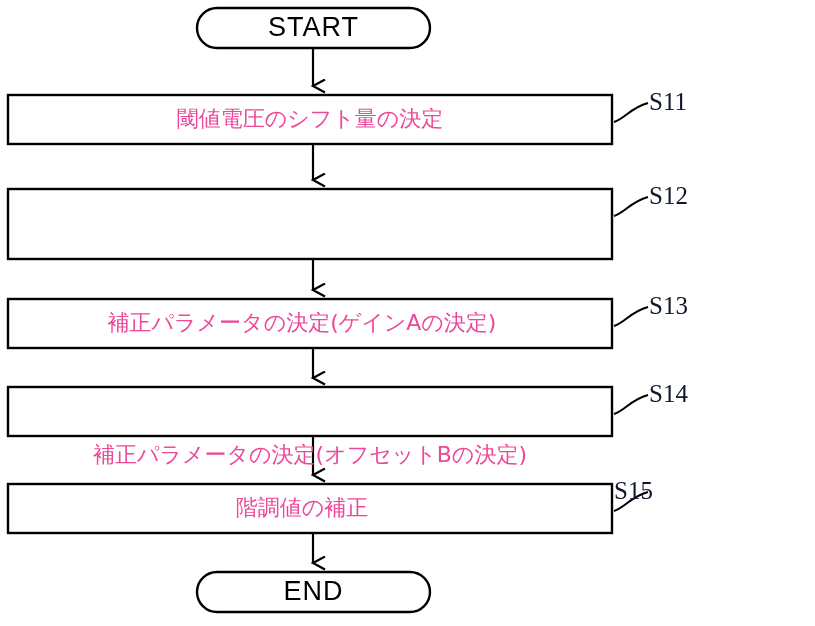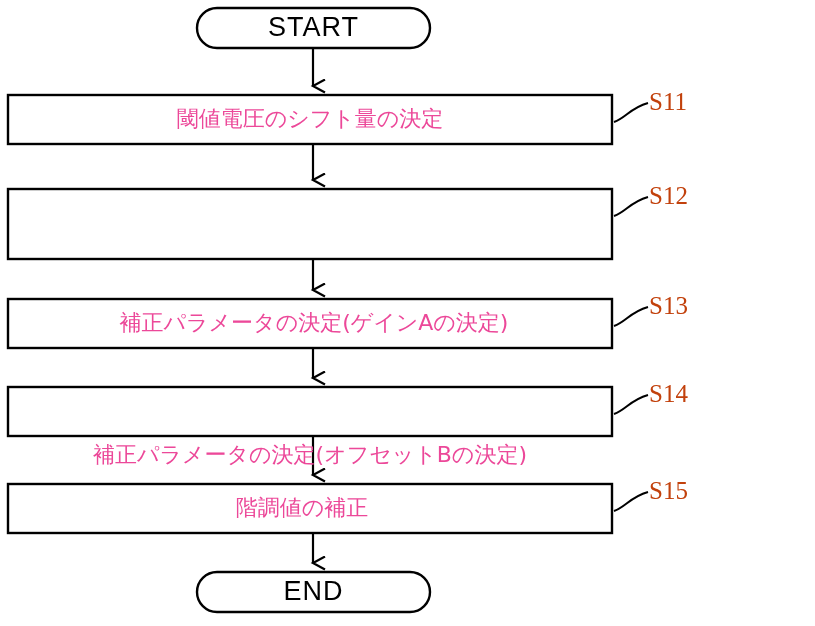--- a/index.html
+++ b/index.html
@@ -44,21 +44,21 @@
   }
   .process-label {
     font-family: "DejaVu Sans", "Liberation Sans", sans-serif;
     font-size: 22px;
     color: #ec4899;
   }
   .step-label {
     position: absolute;
     font-family: "Liberation Serif", "DejaVu Serif", serif;
     font-size: 25px;
-    color: #c2410c;
+    color: #0f172a;
     letter-spacing: 0px;
     white-space: nowrap;
   }
 </style>
 </head>
 <body>
 
 <div id="canvas">
 
   <svg class="layer" viewBox="0 0 815 626">
@@ -94,31 +94,31 @@
     <path d="M614,326 C626,322 630,312 648,307" fill="none" stroke="#000000" stroke-width="2"></path>
     <path d="M614,414 C626,410 630,400 648,395" fill="none" stroke="#000000" stroke-width="2"></path>
     <path d="M614,511 C626,507 630,497 648,492" fill="none" stroke="#000000" stroke-width="2"></path>
   </svg>
 
   <div class="node-text terminal-label" style="left:197px; top:8px; width:233px; height:40px;">START</div>
 
   <div class="node-text process-label" style="left:8px; top:95px; width:604px; height:49px;">閾値電圧のシフト量の決定</div>
 
 
-  <div class="node-text process-label" style="left:12px; top:299px; width:604px; height:49px;">補正パラメータの決定(ゲインAの決定)</div>
+  <div class="node-text process-label" style="left:0; top:299px; width:604px; height:49px;">補正パラメータの決定(ゲインAの決定)</div>
 
   <div class="node-text process-label" style="left:8px; top:387px; width:604px; height:49px;margin-top:44px;">補正パラメータの決定(オフセットBの決定)</div>
 
   <div class="node-text process-label" style="left:0; top:484px; width:604px; height:49px;">階調値の補正</div>
 
   <div class="node-text terminal-label" style="left:197px; top:572px; width:233px; height:40px;">END</div>
 
   <div class="step-label" style="left:649px; top:88px;">S11</div>
 
   <div class="step-label" style="left:649px; top:182px;">S12</div>
 
   <div class="step-label" style="left:649px; top:292px;text-align:center;">S13</div>
 
   <div class="step-label" style="left:649px; top:380px;">S14</div>
 
-  <div class="step-label" style="left:649px; top:477px;">S15</div>
+  <div class="step-label" style="left:614px; top:477px;">S15</div>
 
 </div>
 
 </body></html>

